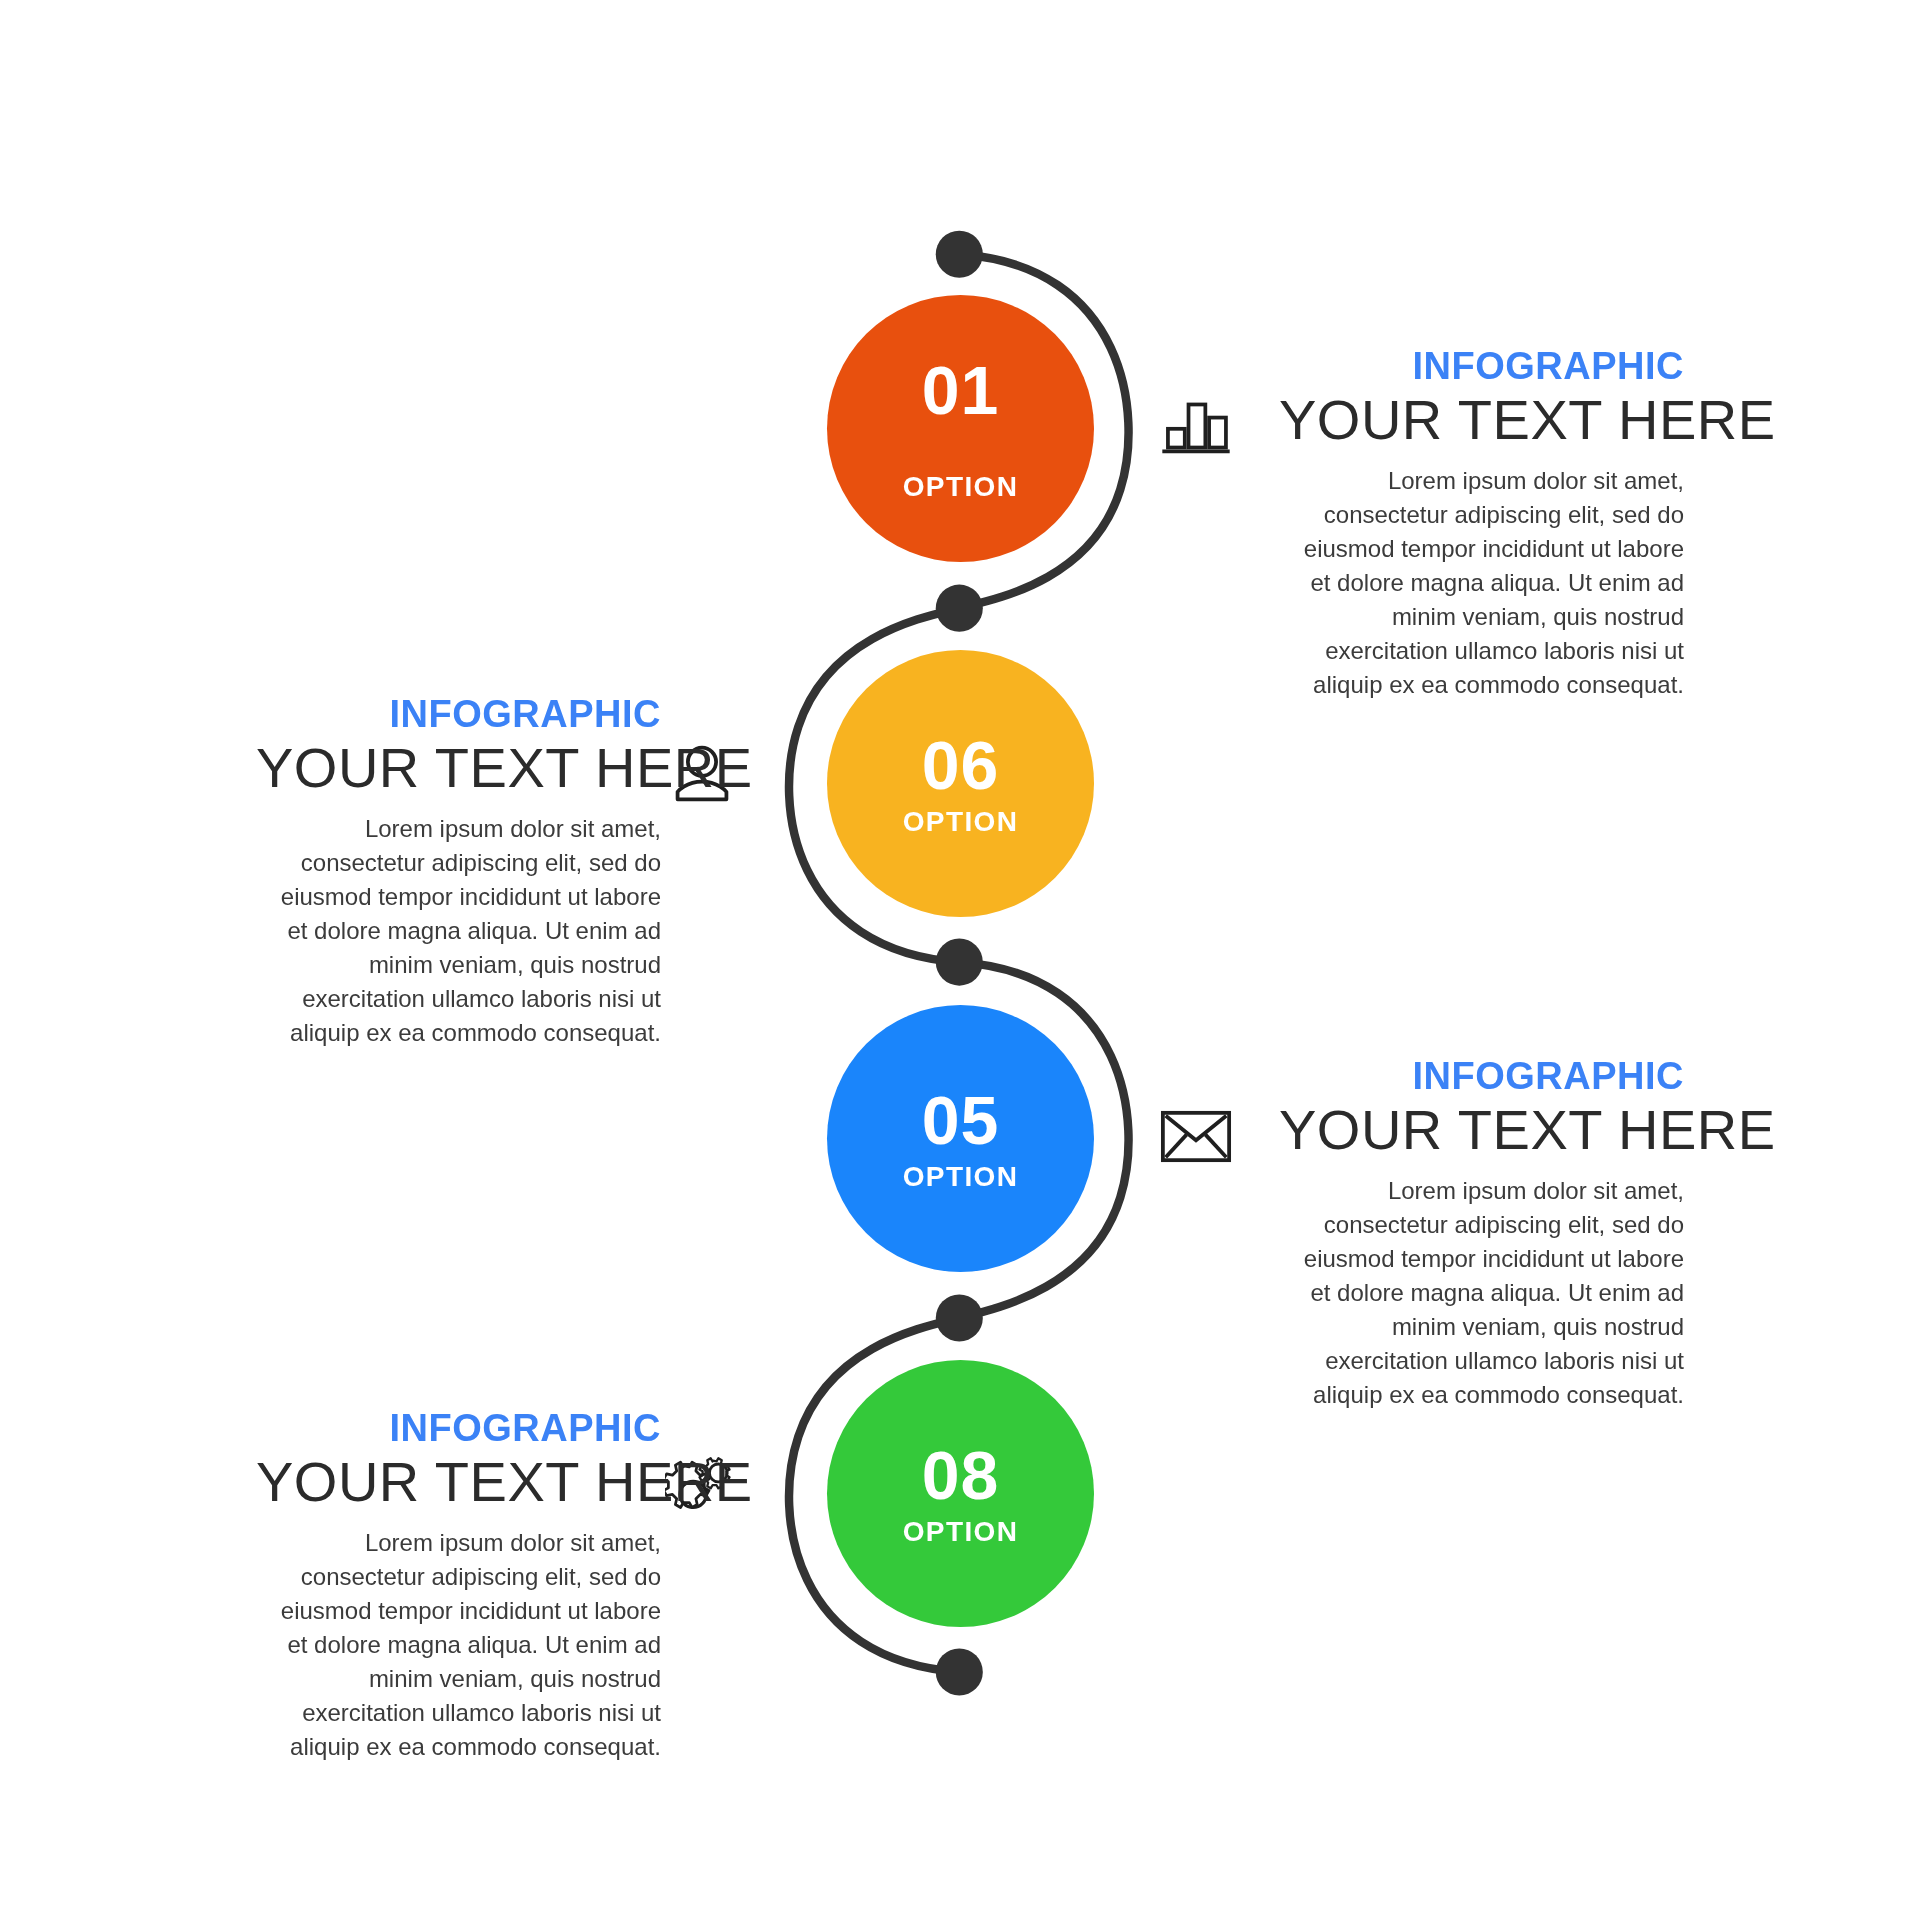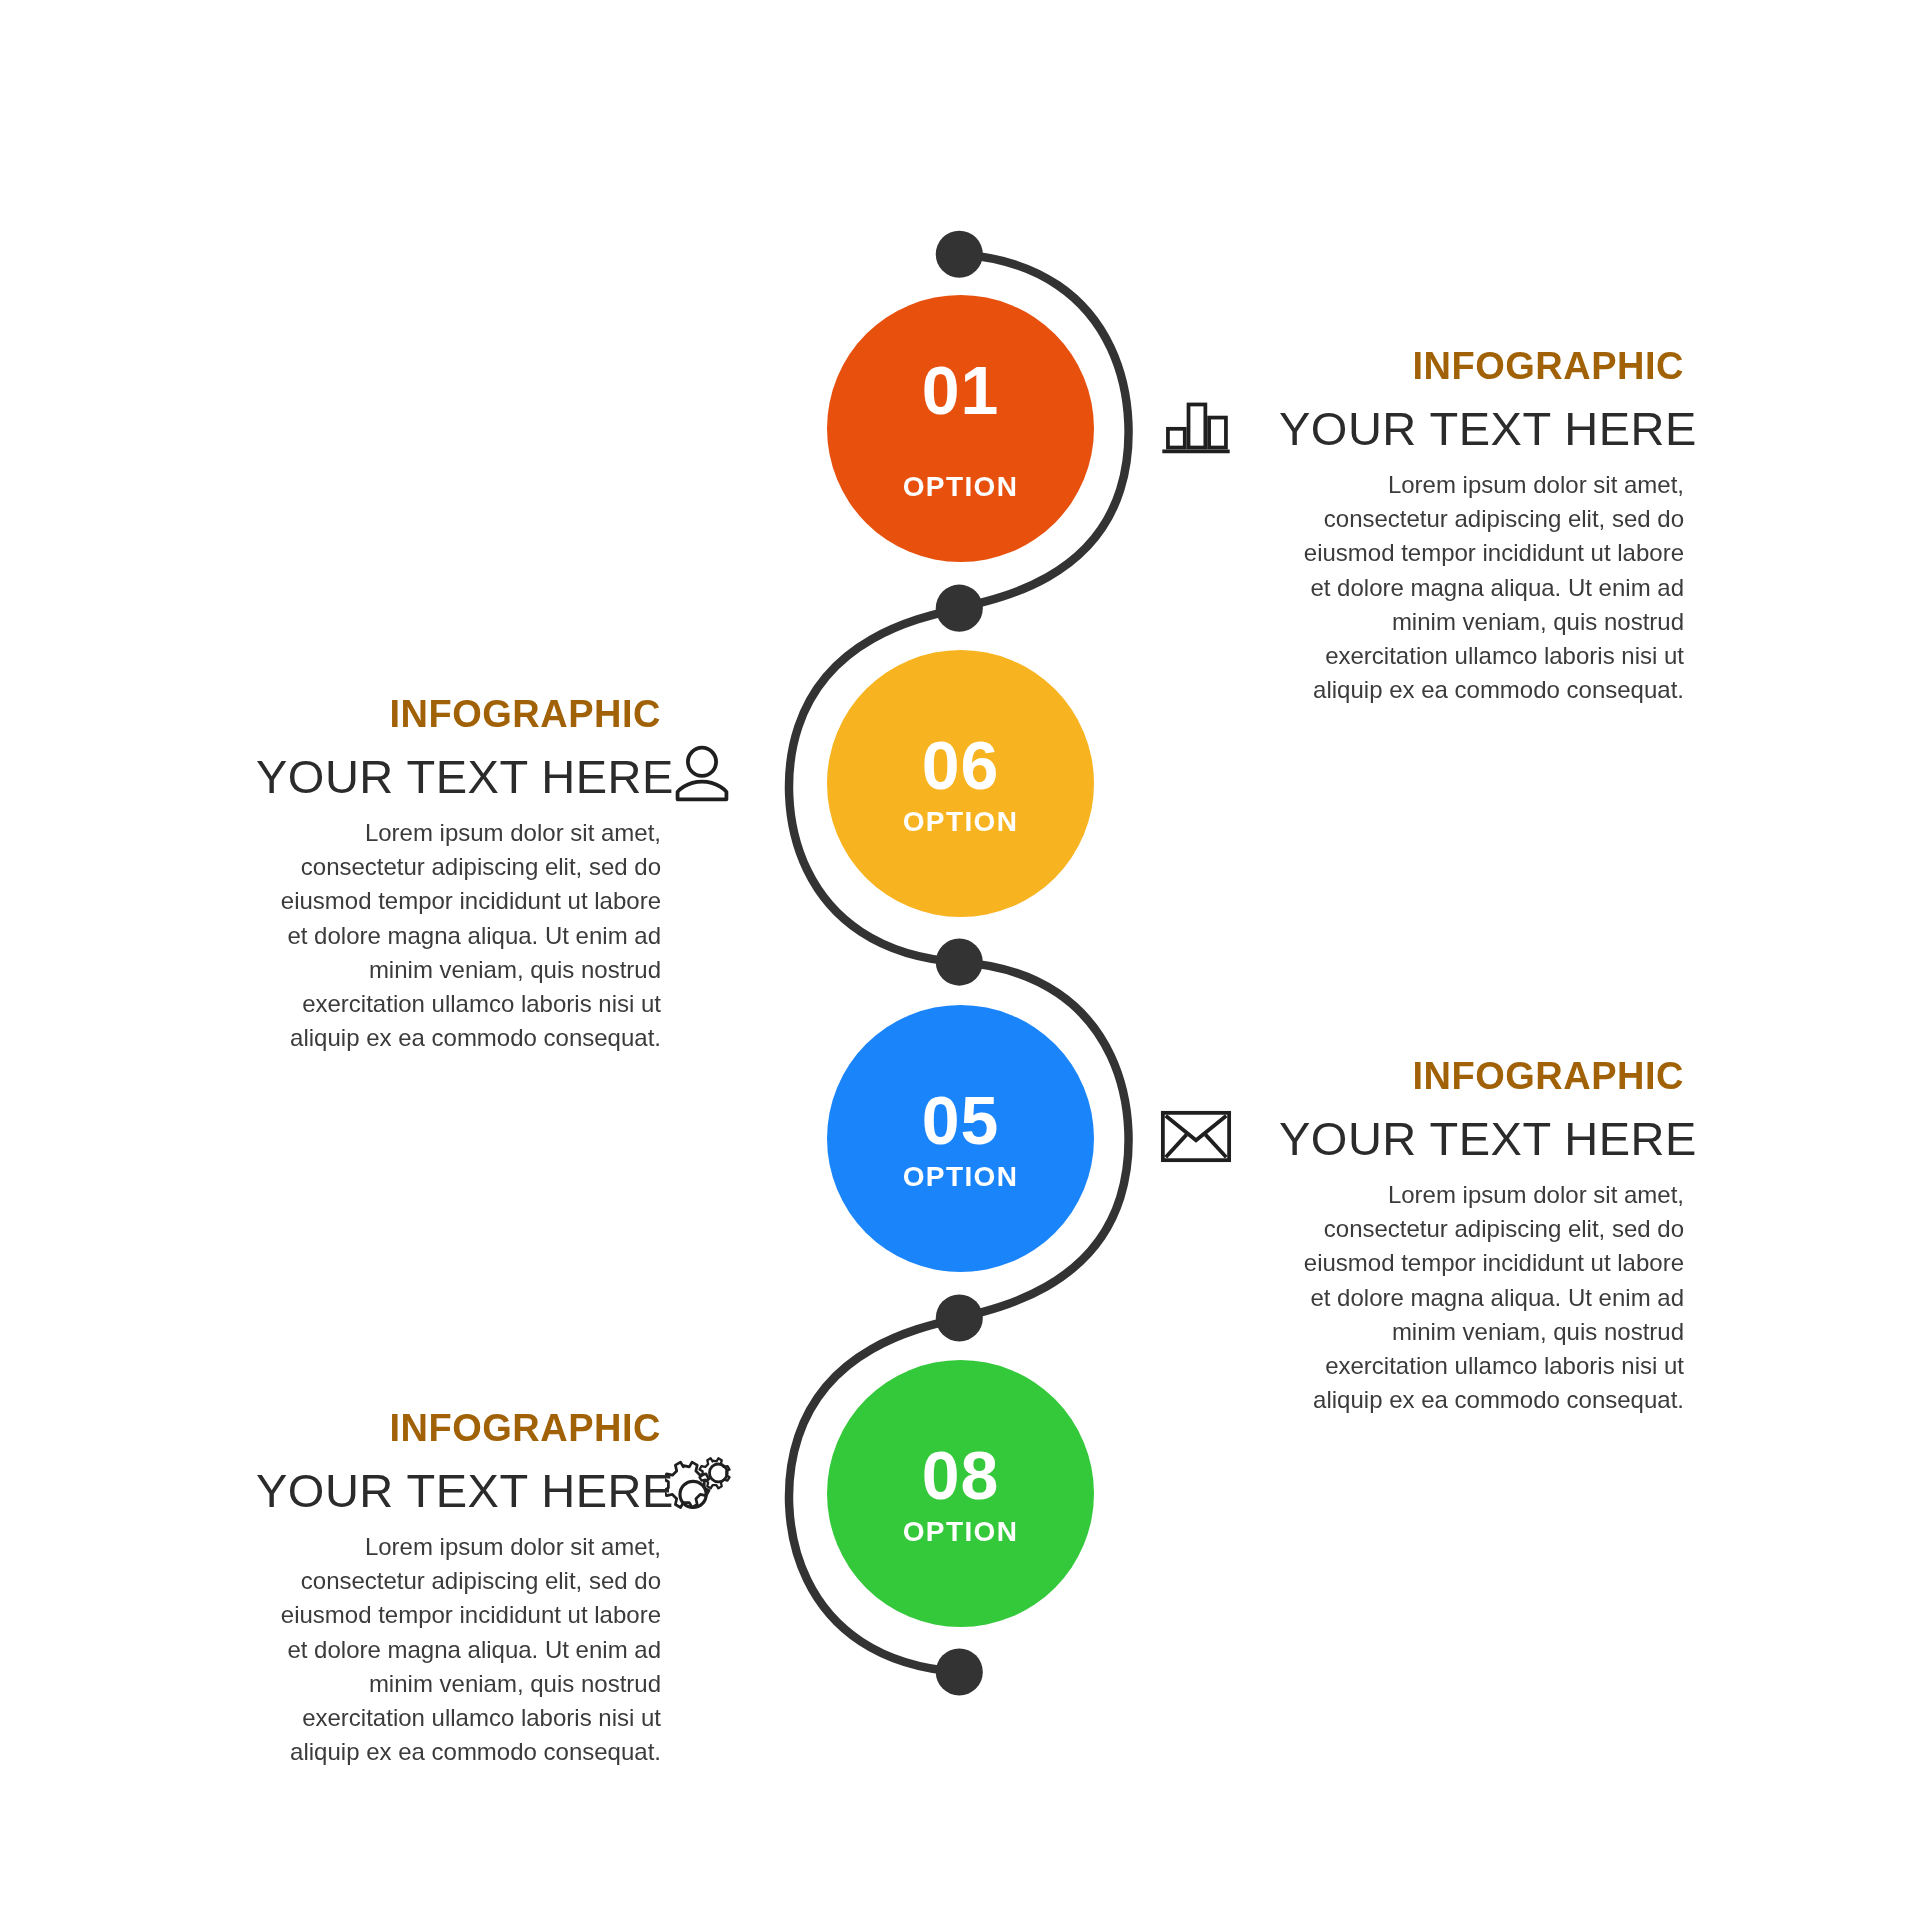--- a/index.html
+++ b/index.html
@@ -71,32 +71,32 @@
   
   .text-block {
     position: absolute;
     width: 405px;
   }
   .text-block.right { text-align: right; }
 
   .tb-kicker {
     font-size: 38px;
     font-weight: 700;
-    color: #a16207;
+    color: #3b82f6;
     letter-spacing: 0.5px;
     line-height: 1.04;
     white-space: nowrap;
   }
   .tb-headline {
-    font-size: 47px;
+    font-size: 56px;
     font-weight: 400;
     color: #2b2b2b;
     letter-spacing: 0.5px;
     line-height: 1.06;
-    margin-top: 17px;
+    margin-top: 3px;
     white-space: nowrap;
   }
   .tb-body {
     font-size: 24px;
     font-weight: 400;
     color: #3b3b3b;
     line-height: 1.42;
     margin-top: 15px;
   }
 

